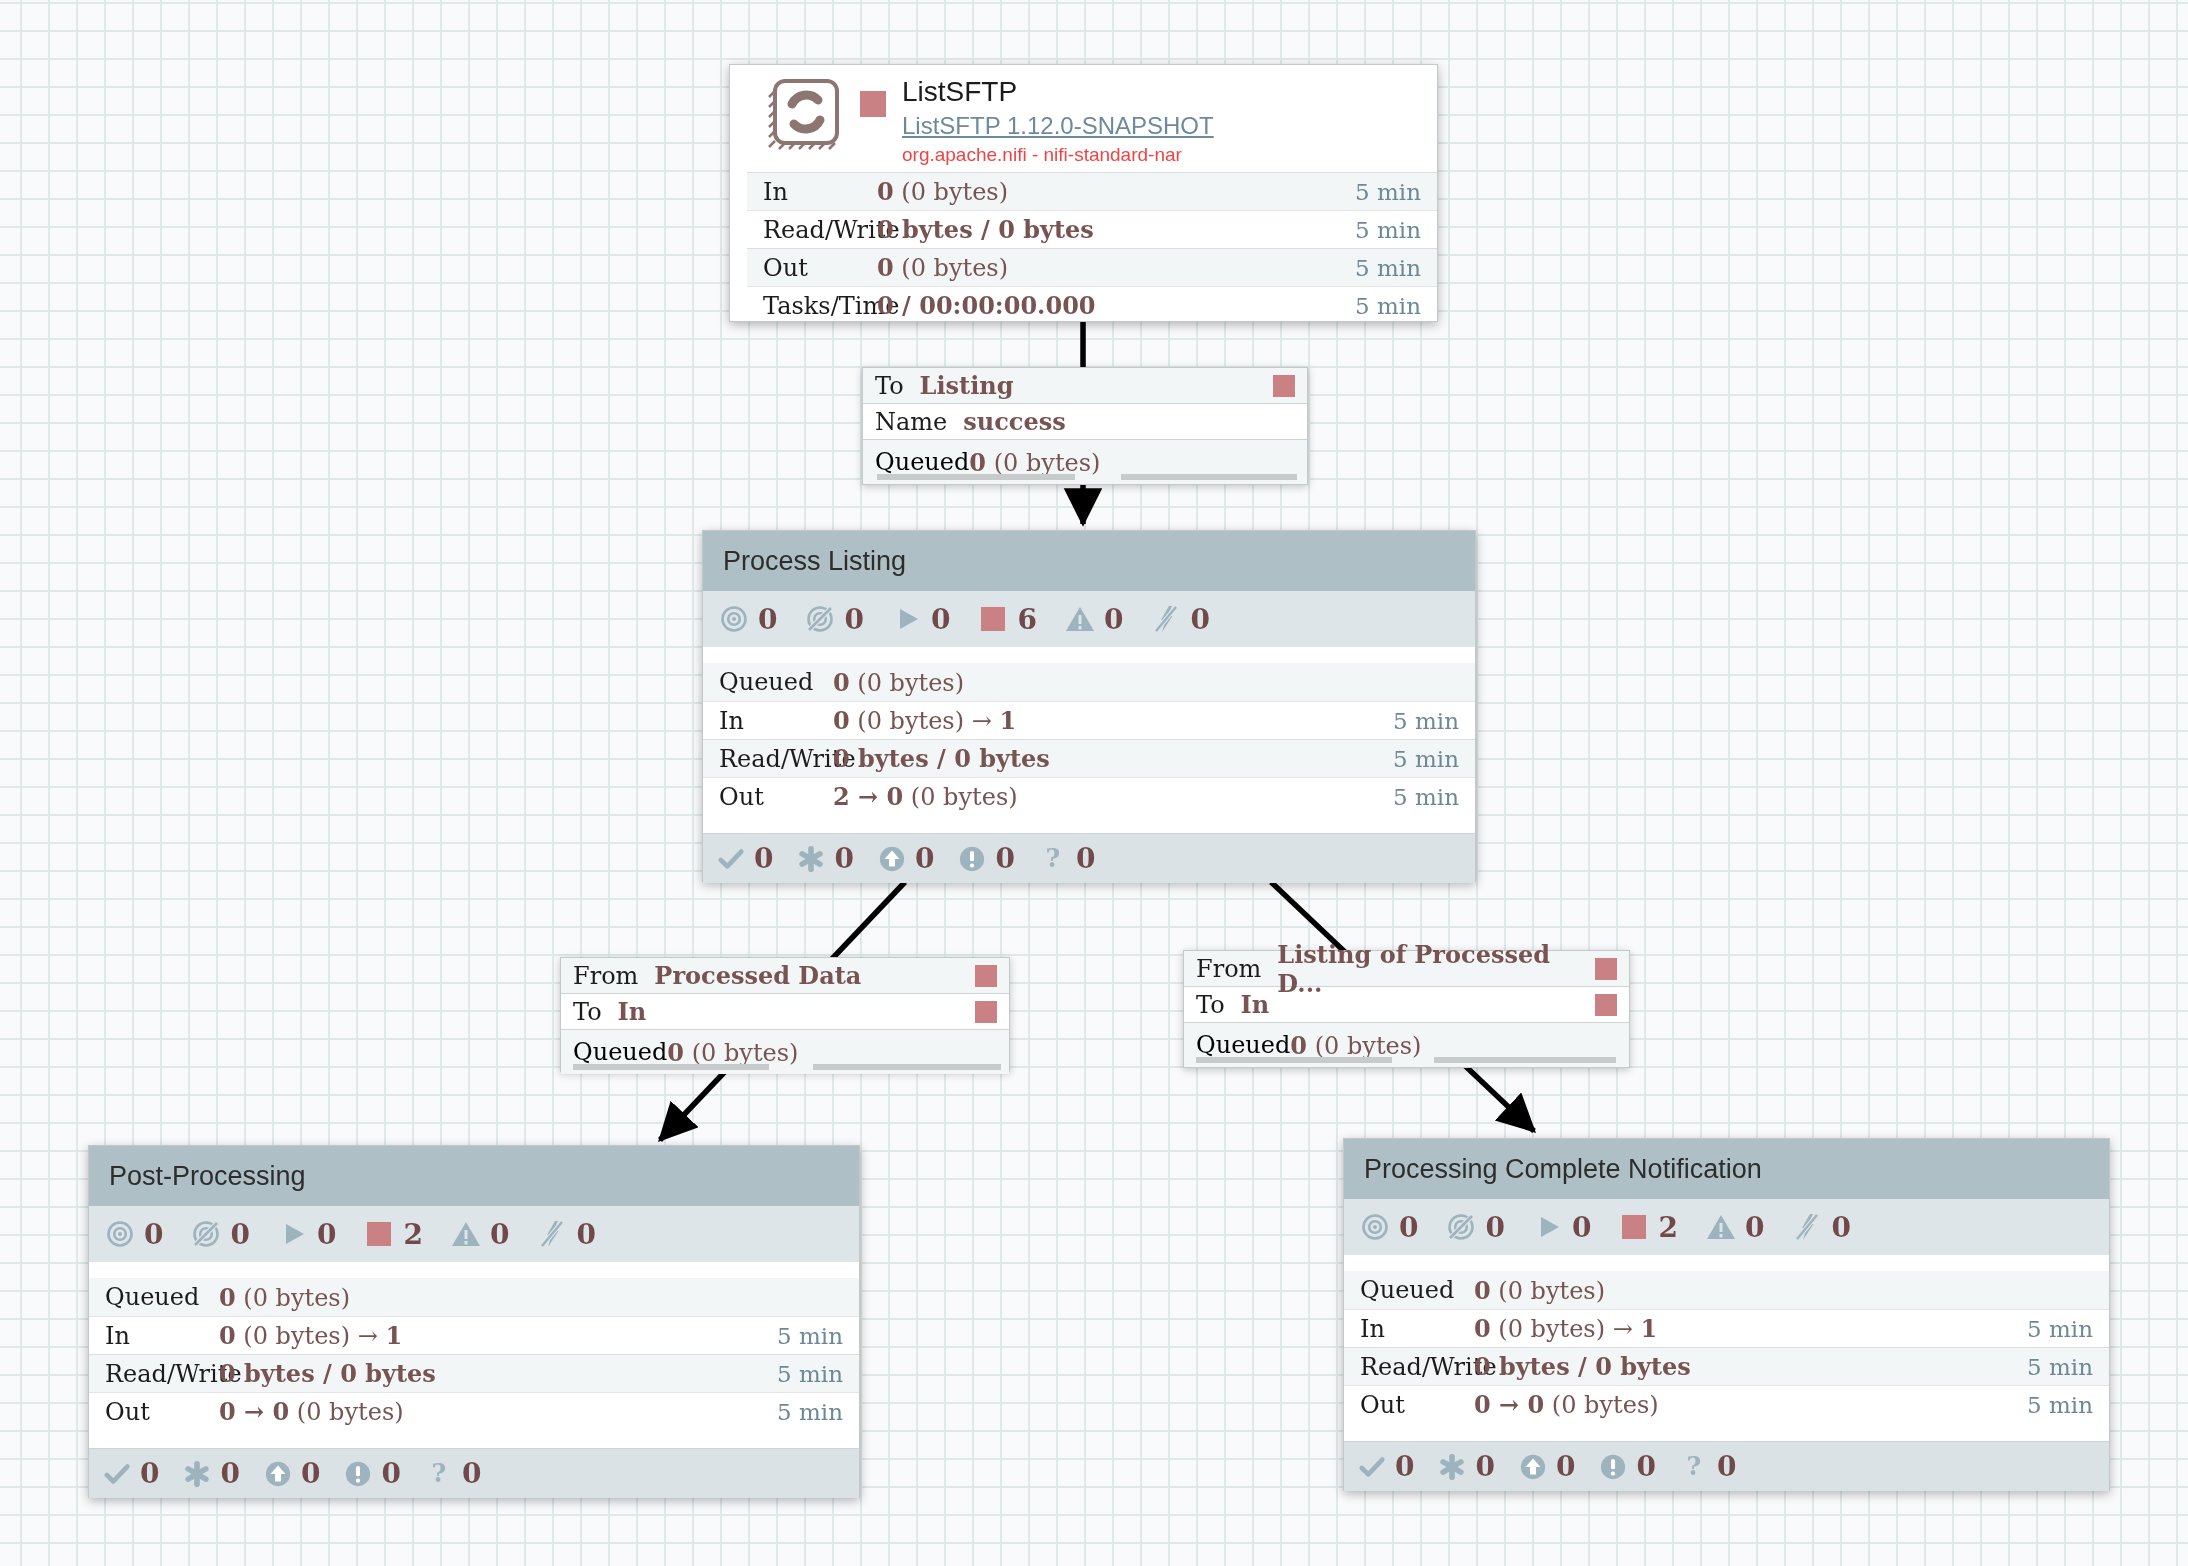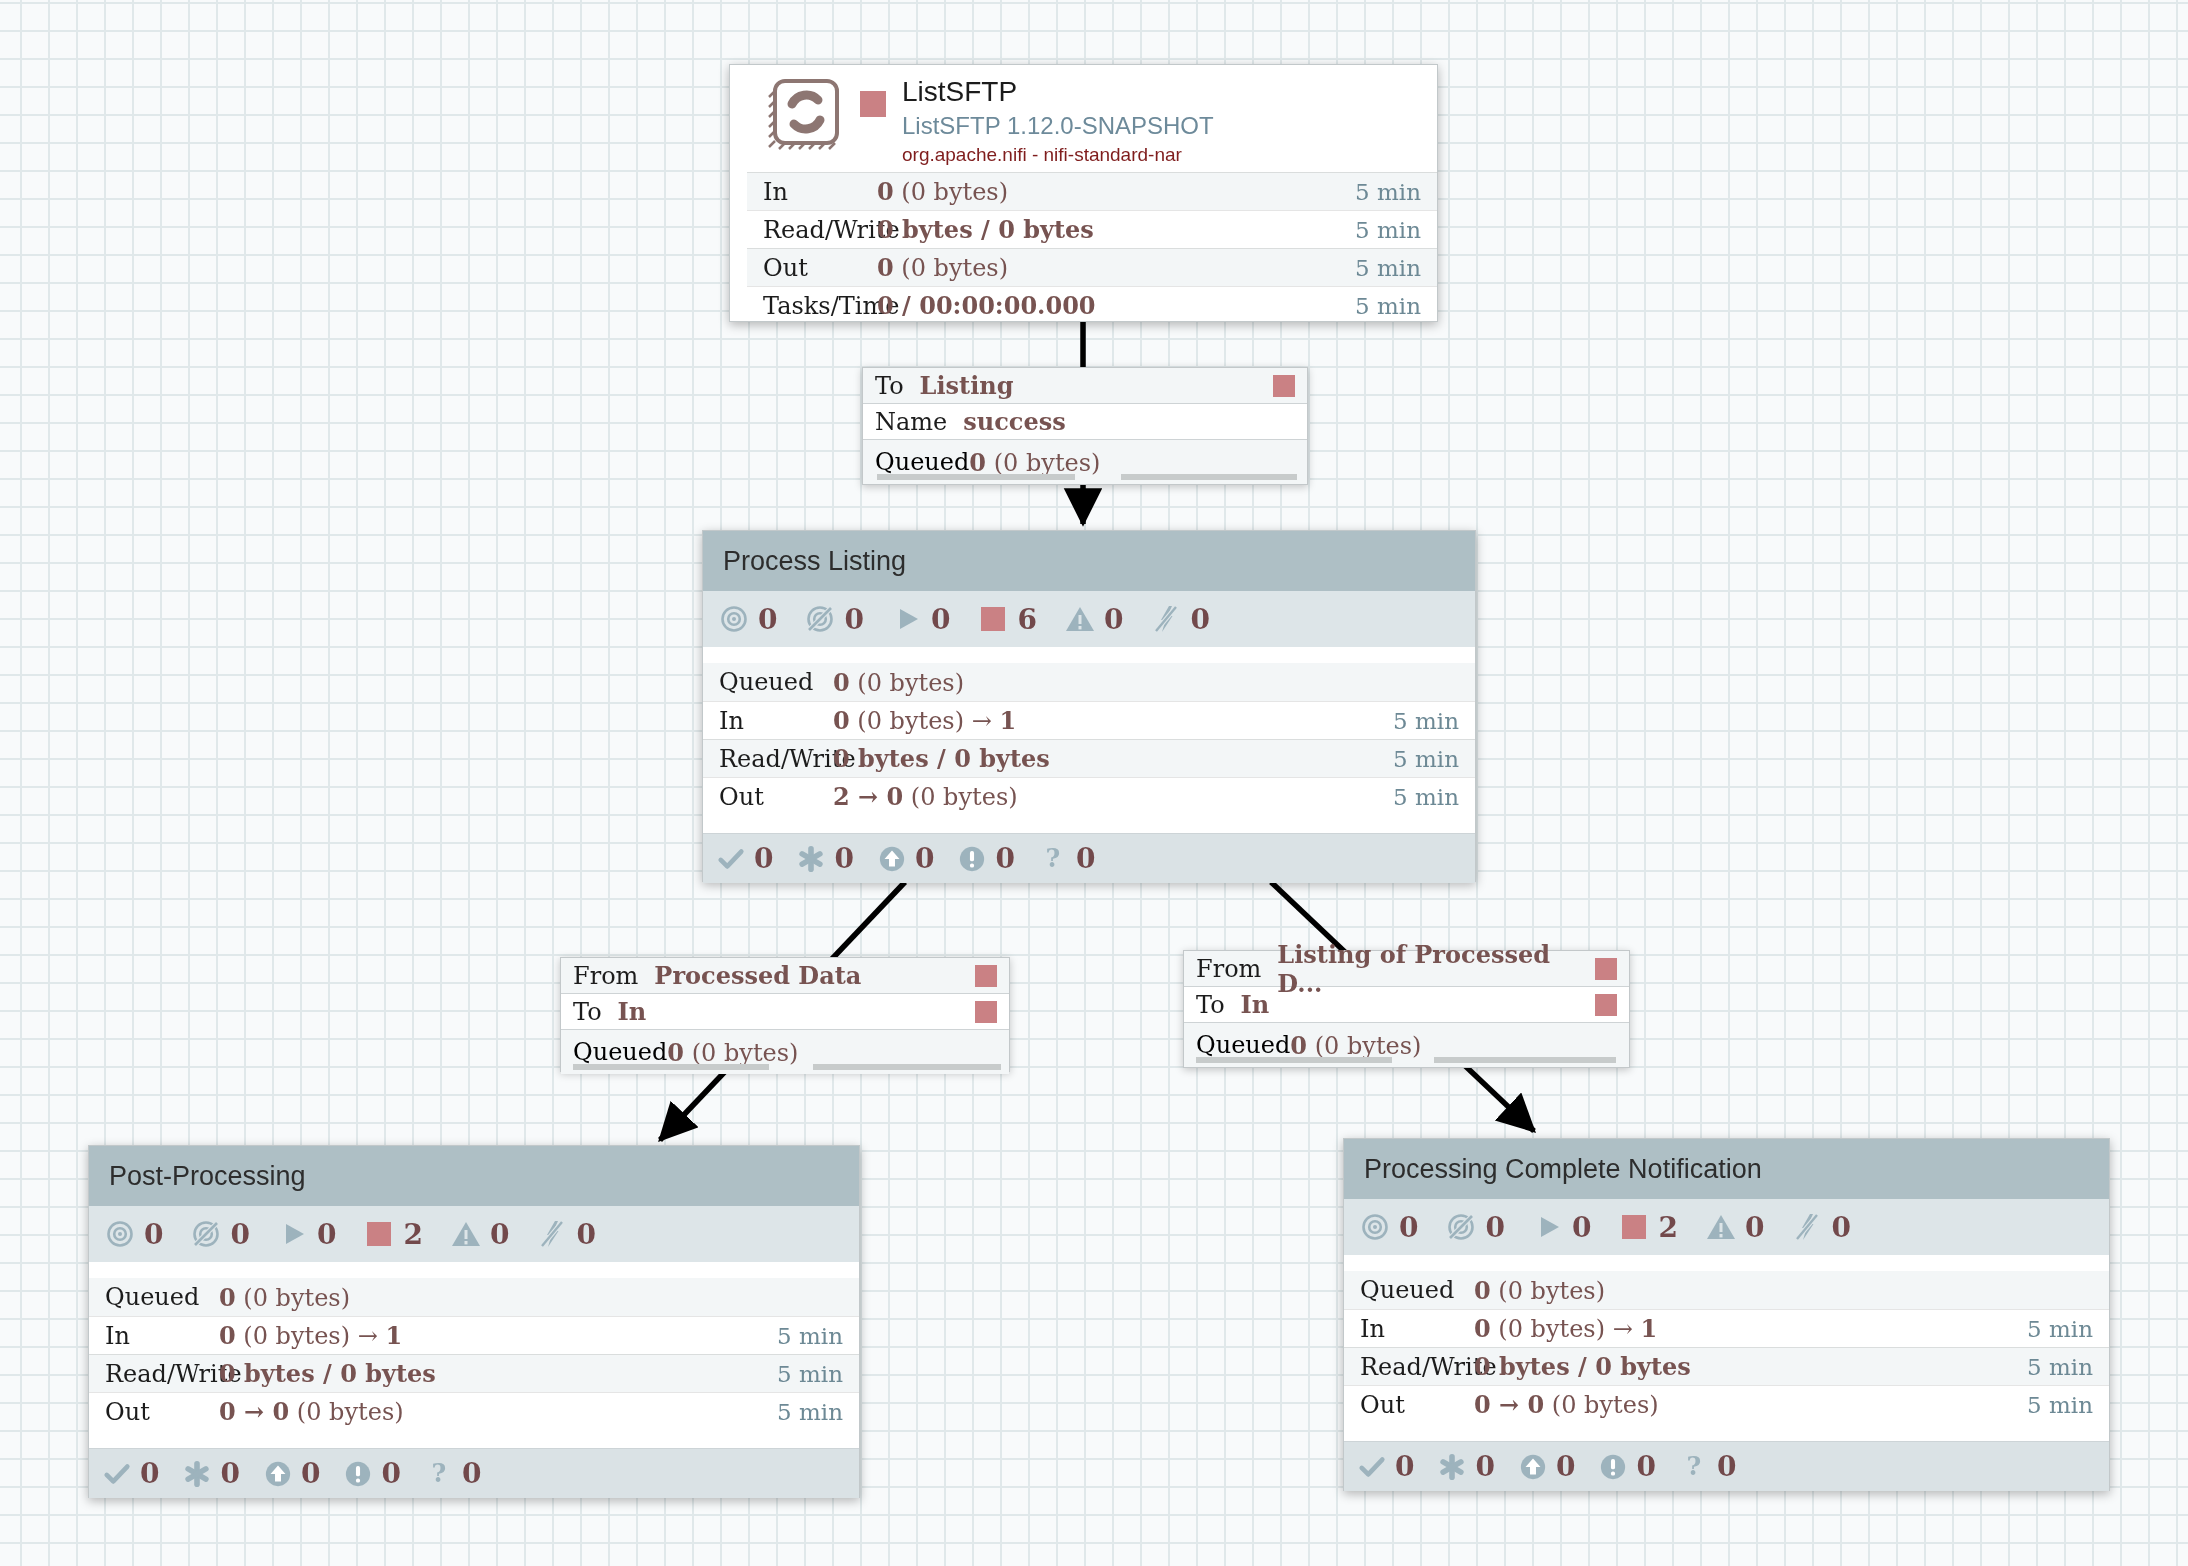--- a/index.html
+++ b/index.html
@@ -12,22 +12,22 @@
     background-size:28px 28px;
     background-position:-8px 2px;
     font-family:"DejaVu Serif",serif;
   }
   .wires{position:absolute;left:0;top:0;z-index:1;}
   .card{position:absolute;background:#fff;border:1px solid #c2c8ca;box-shadow:0 3px 10px rgba(0,0,0,.28);z-index:2;box-sizing:border-box;}
 
   
   .proc-head{height:107px;position:relative;background:#fff;}
   .proc-title{position:absolute;left:155px;top:11px;font-family:"Liberation Sans",sans-serif;font-size:28px;color:#1b1b1b;}
-  .proc-type{position:absolute;left:155px;top:47px;font-family:"Liberation Sans",sans-serif;font-size:24px;color:#6d8a9a;}
-  .proc-bundle{position:absolute;left:155px;top:79px;font-family:"Liberation Sans",sans-serif;font-size:19px;color:#7f1d1d;}
+  .proc-type{position:absolute;left:155px;top:47px;font-family:"Liberation Sans",sans-serif;font-size:24px;color:#6d8a9a;text-decoration:underline;}
+  .proc-bundle{position:absolute;left:155px;top:79px;font-family:"Liberation Sans",sans-serif;font-size:19px;color:#ef4444;}
   .state-square{position:absolute;left:113px;top:26px;width:26px;height:26px;background:#ca8184;}
   .stamp{position:absolute;left:14px;top:10px;}
 
   
   .srow{display:flex;align-items:center;height:38px;padding:0 16px;border-top:1px solid rgba(0,0,0,.10);font-size:24px;box-sizing:border-box;}
   .srow.alt{background:#f3f6f7;}
   .srow .lbl{width:114px;color:#1c1c1c;flex:none;}
   .srow .val{color:#775351;white-space:pre;}
   .srow .val b{font-weight:700;}
   .srow .win{margin-left:auto;color:#6d8995;font-size:23px;}

